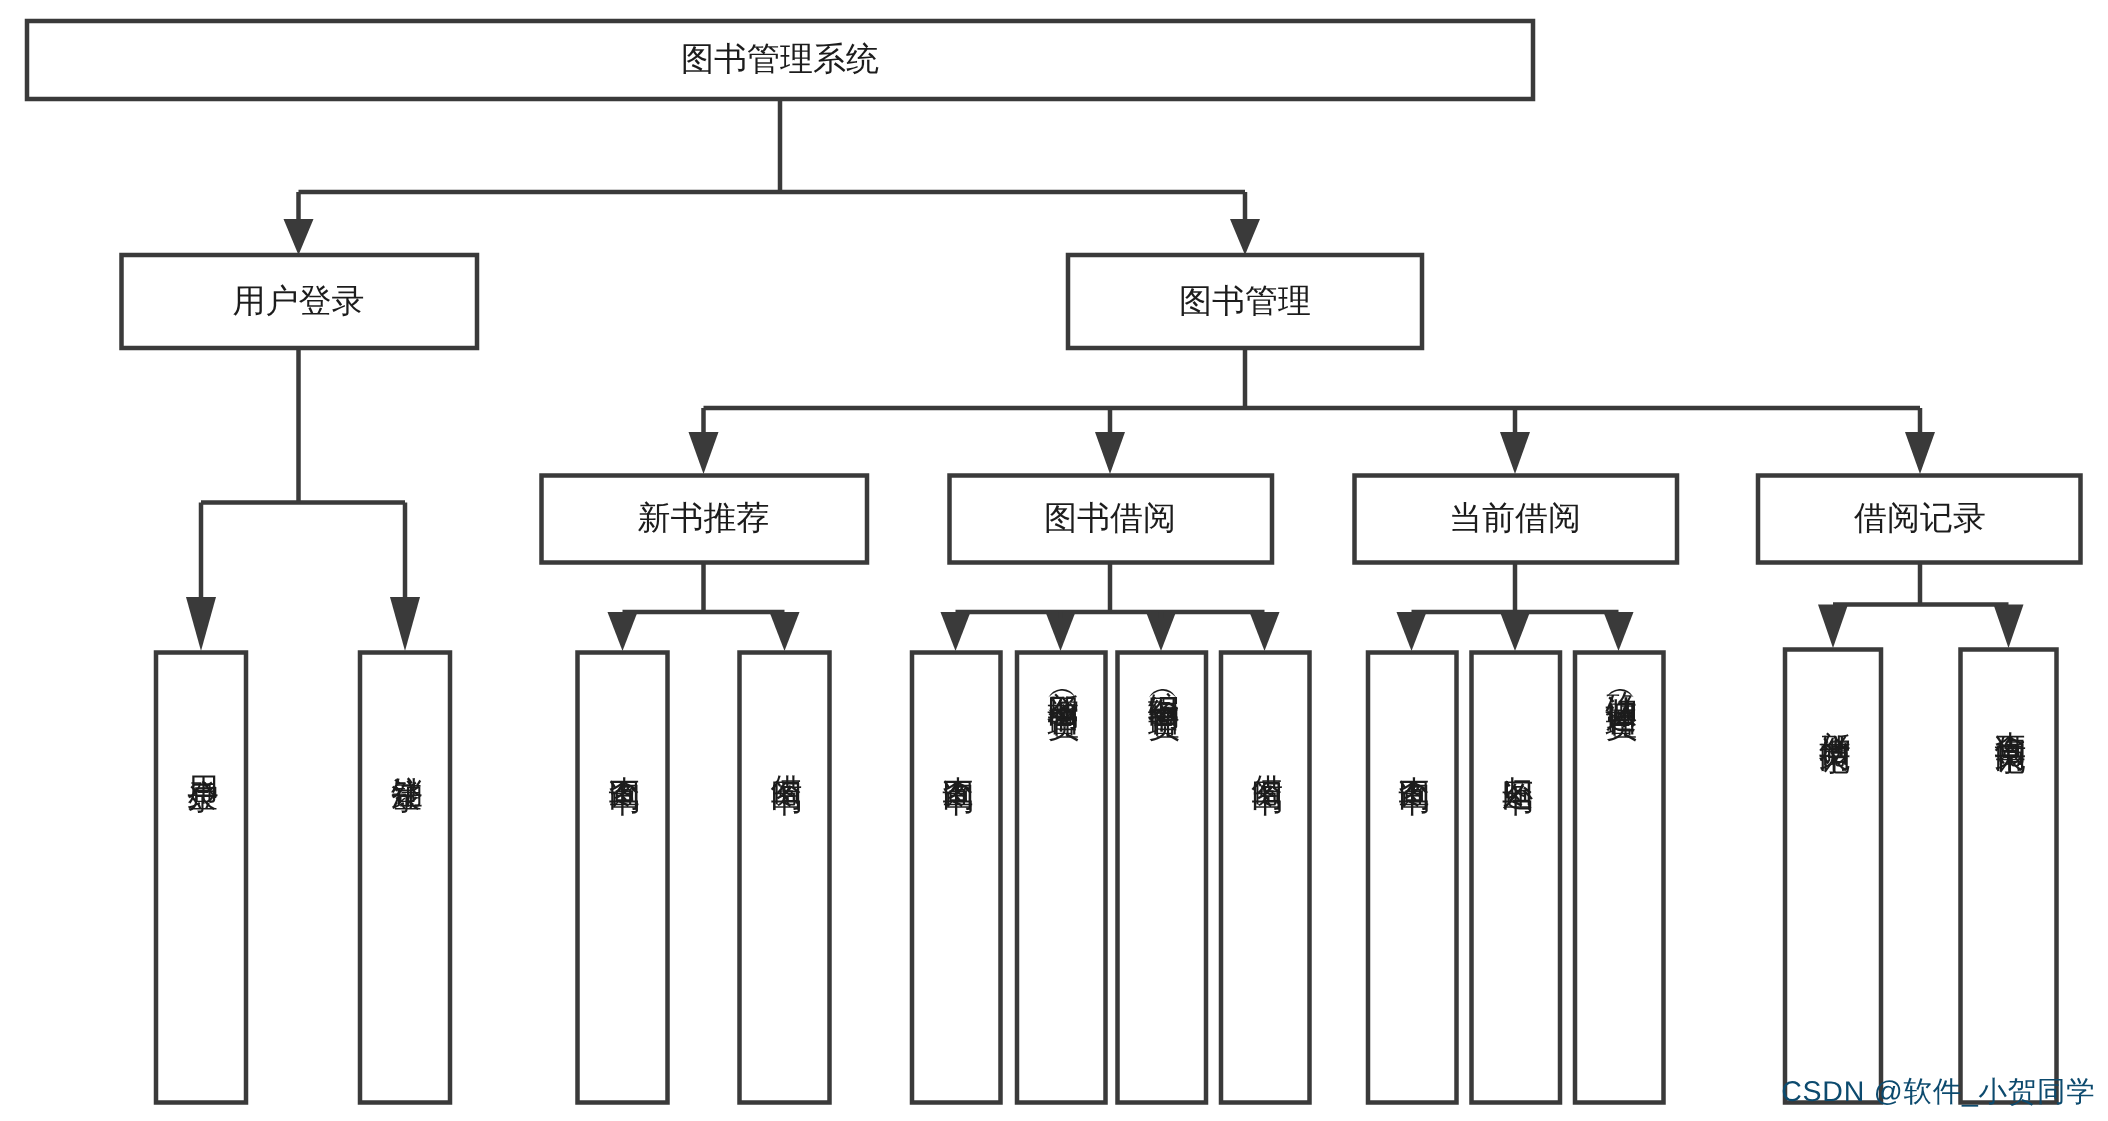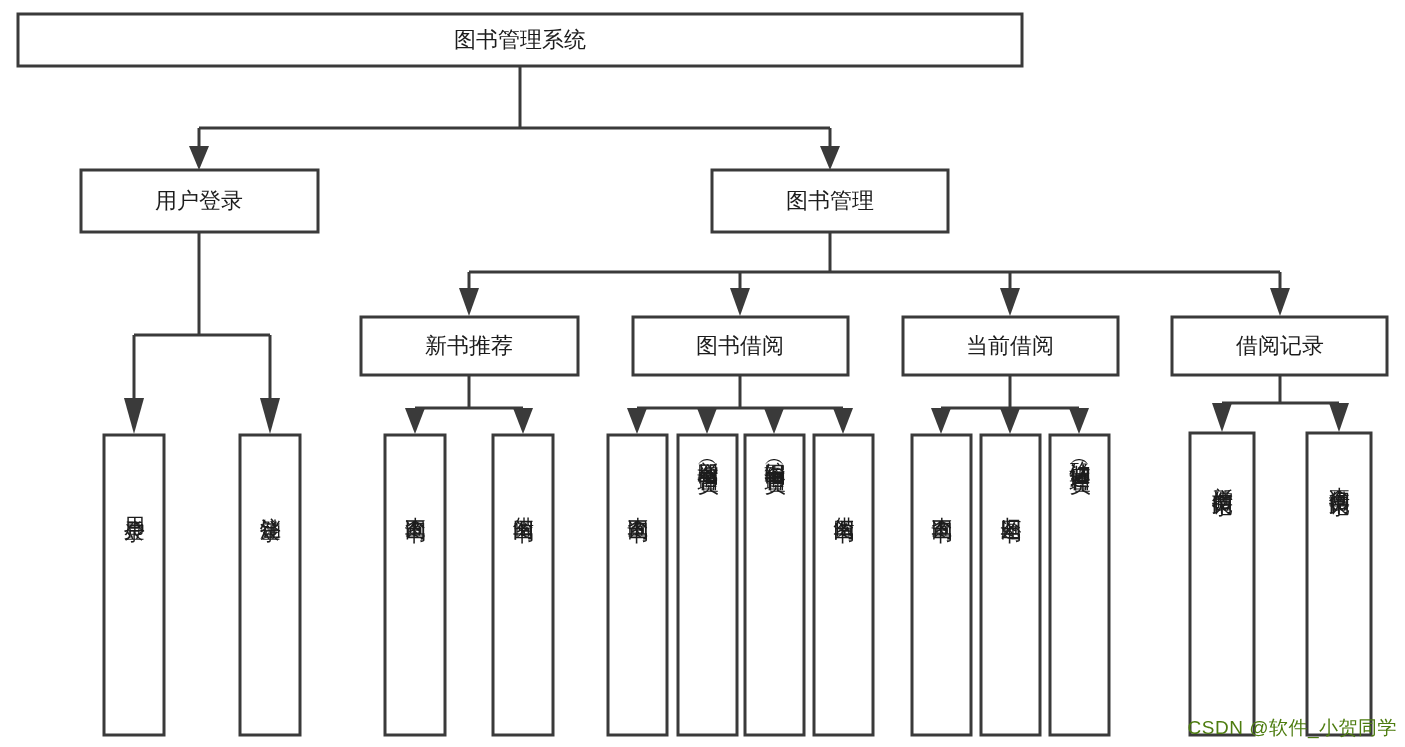--- a/index.html
+++ b/index.html
@@ -72,21 +72,21 @@
     color: #1c1c1c;
     letter-spacing: 2px;
     white-space: nowrap;
   }
   .watermark {
     position: absolute;
     right: 8px;
     bottom: 6px;
     font-family: "Liberation Sans", "DejaVu Sans", sans-serif;
     font-size: 19px;
-    color: #4d7c0f;
+    color: #0c4a6e;
     letter-spacing: 0.5px;
     white-space: nowrap;
   }
 </style>
 </head>
 <body>
 
 <div id="diagram-root">
 
   <svg class="tree-svg" viewBox="0 0 1405 747">

